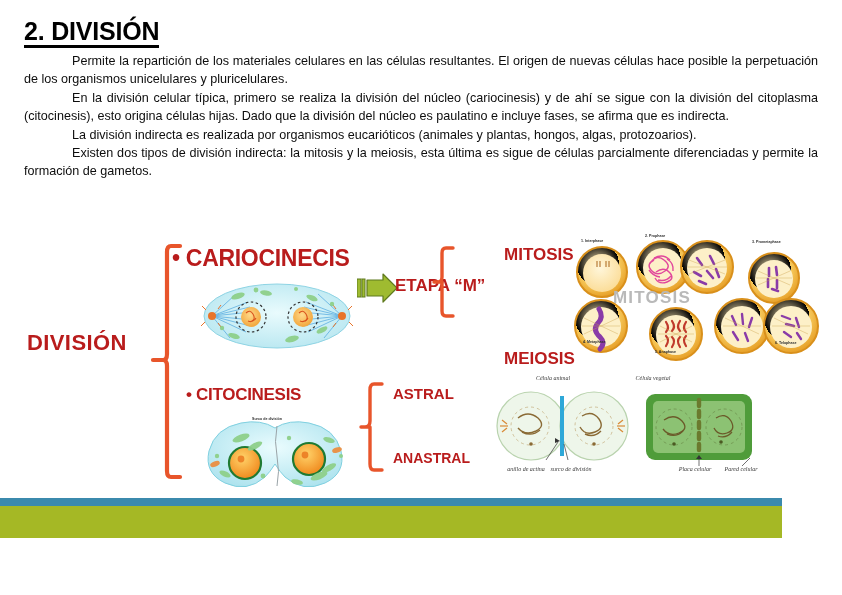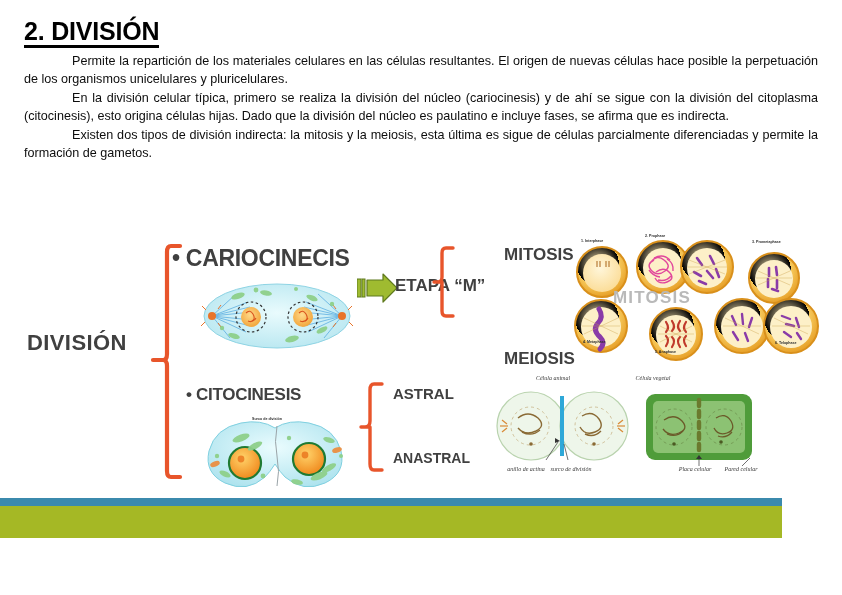--- a/index.html
+++ b/index.html
@@ -18,21 +18,21 @@
   }
 
   
   .body-copy{
     position:absolute;left:24px;top:52px;width:794px;
     font-size:12.6px;line-height:18.4px;text-align:justify;
     color:#0d0d0d;
   }
   .body-copy p{margin:0;text-indent:48px;}
 
-  .lbl{position:absolute;font-weight:bold;color:#404040;white-space:nowrap;}
+  .lbl{position:absolute;font-weight:bold;color:#b91c1c;white-space:nowrap;}
   .lbl-division{left:27px;top:330px;font-size:22px;letter-spacing:.4px;}
   .lbl-cario{left:172px;top:245px;font-size:23px;letter-spacing:-.3px;}
   .lbl-cito{left:186px;top:385px;font-size:17px;letter-spacing:-.3px;}
   .lbl-etapa{left:395px;top:276px;font-size:17px;}
   .lbl-mitosis{left:504px;top:245px;font-size:17px;}
   .lbl-meiosis{left:504px;top:301px;font-size:17px;margin-top:48px;}
   .lbl-astral{left:393px;top:385px;font-size:15px;}
   .lbl-anastral{left:393px;top:450px;font-size:14px;}
 
   .brk{position:absolute;}
@@ -67,20 +67,21 @@
 </head>
 <body>
 
 <div id="page">
 
   <div class="heading">2. DIVISIÓN</div>
 
   <div class="body-copy">
     <p>Permite la repartición de los materiales celulares en las células resultantes. El origen de nuevas células hace posible la perpetuación de los organismos unicelulares y pluricelulares.</p>
     <p>En la división celular típica, primero se realiza la división del núcleo (cariocinesis) y de ahí se sigue con la división del citoplasma (citocinesis), esto origina células hijas. Dado que la división del núcleo es paulatino e incluye fases, se afirma que es indirecta.</p>
+    <p>La división indirecta es realizada por organismos eucarióticos (animales y plantas, hongos, algas, protozoarios).</p>
     <p>Existen dos tipos de división indirecta: la mitosis y la meiosis, esta última es sigue de células parcialmente diferenciadas y permite la formación de gametos.</p>
   </div>
 
   <div class="diagram-layer">
 
     <div class="lbl lbl-division">DIVISIÓN</div>
 
     <div class="brk" style="left:150px;top:243px;">
       <svg width="34" height="240" viewBox="0 0 34 240">
         <path d="M30 3 L21 3 Q17 3 17 9 L17 111 Q17 117 13 117 L3 117 Q7 117 13 117 Q17 117 17 123 L17 228 Q17 234 21 234 L30 234" fill="none" stroke="#E8552B" stroke-width="4.2" stroke-linecap="round" stroke-linejoin="round"></path>

